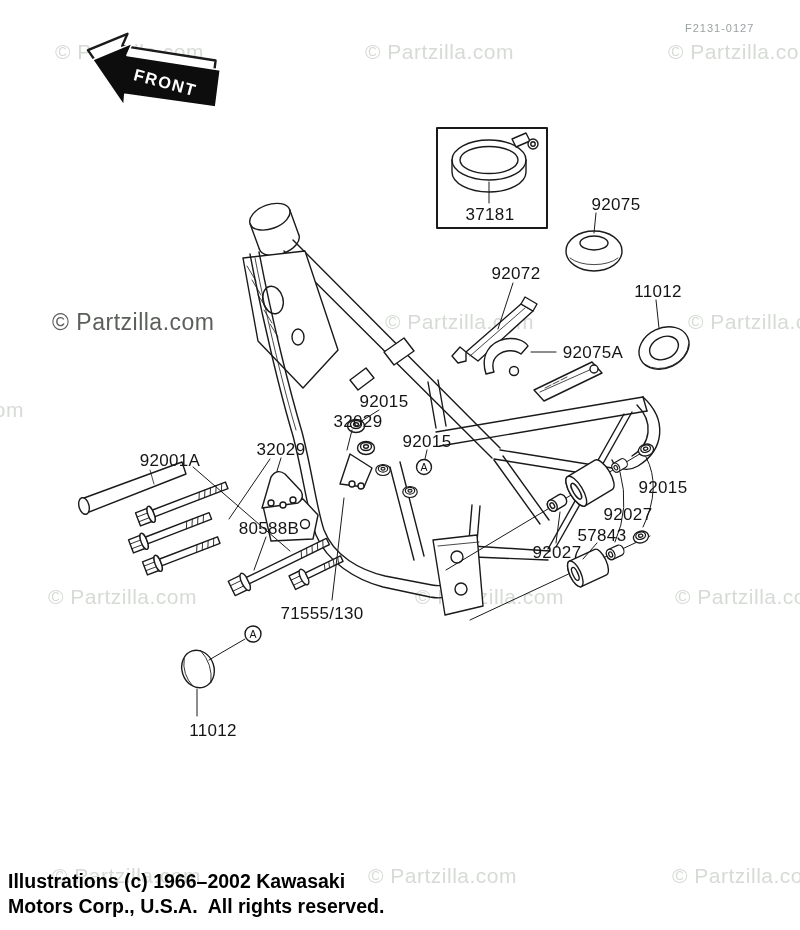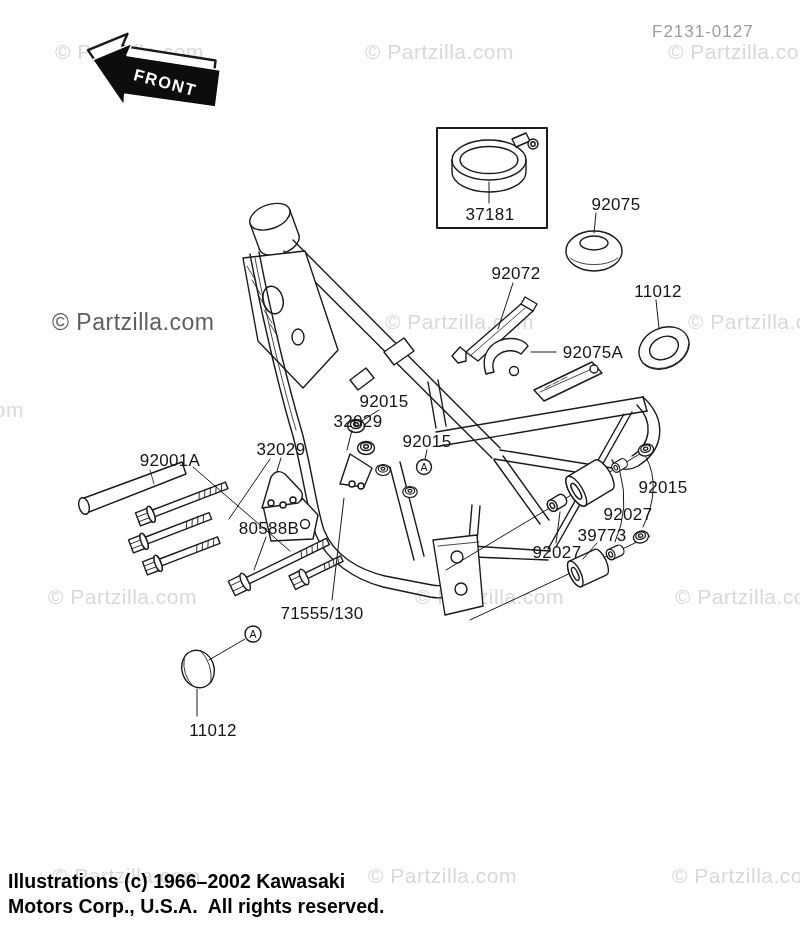--- a/index.html
+++ b/index.html
@@ -2,21 +2,21 @@
 <html><head>
 <meta charset="utf-8">
 <style>
   html,body{margin:0;padding:0;background:#fff;}
   .canvas{position:relative;width:800px;height:930px;background:#ffffff;overflow:hidden;
           font-family:"Liberation Sans",sans-serif;}
   .wm{position:absolute;font-size:21px;color:#d6dbd5;letter-spacing:.5px;white-space:nowrap;}
   .wm-dark{font-size:23px;color:#5c605b;}
   .plabel{position:absolute;transform:translateX(-50%);font-size:17px;color:#141414;
           white-space:nowrap;letter-spacing:.3px;}
-  .diagram-id{position:absolute;left:652px;top:22px;font-size:17px;color:#9aa0a0;letter-spacing:1px;}
+  .diagram-id{position:absolute;left:685px;top:22px;font-size:11px;color:#9aa0a0;letter-spacing:1px;}
   .footer-line{position:absolute;left:8px;font-weight:bold;font-size:19.5px;color:#000;white-space:pre;}
   svg.art{position:absolute;left:0;top:0;}
   svg .ln, svg path, svg ellipse, svg circle, svg line, svg rect{
       stroke:#1a1a1a;stroke-width:1.4;fill:none;stroke-linecap:round;stroke-linejoin:round;}
   svg .wfill{fill:#ffffff;}
   svg .thin{stroke-width:.8;}
   svg .leader{stroke-width:1;}
   svg text{stroke:none;fill:#111;font-family:"Liberation Sans",sans-serif;}
   svg .front-text{fill:#ffffff;font-weight:bold;font-size:16.5px;letter-spacing:1.5px;stroke:none;}
   svg .callout-text{font-size:10.5px;text-anchor:middle;}
@@ -282,21 +282,21 @@
   <div class="plabel" style="left:516px;top:264px">92072</div>
   <div class="plabel" style="left:658px;top:282px">11012</div>
   <div class="plabel" style="left:593px;top:343px">92075A</div>
   <div class="plabel" style="left:384px;top:392px">92015</div>
   <div class="plabel" style="left:358px;top:412px">32029</div>
   <div class="plabel" style="left:427px;top:432px">92015</div>
   <div class="plabel" style="left:281px;top:440px">32029</div>
   <div class="plabel" style="left:170px;top:451px">92001A</div>
   <div class="plabel" style="left:663px;top:478px">92015</div>
   <div class="plabel" style="left:628px;top:505px">92027</div>
-  <div class="plabel" style="left:602px;top:526px">39773</div>
+  <div class="plabel" style="left:602px;top:526px">57843</div>
   <div class="plabel" style="left:557px;top:543px">92027</div>
   <div class="plabel" style="left:269px;top:519px">80588B</div>
   <div class="plabel" style="left:322px;top:604px">71555/130</div>
   <div class="plabel" style="left:213px;top:721px">11012</div>
 
   <div class="footer-line" style="top:870px">Illustrations (c) 1966–2002 Kawasaki</div>
   <div class="footer-line" style="top:895px">Motors Corp., U.S.A.  All rights reserved.</div>
 
 </div>
 

